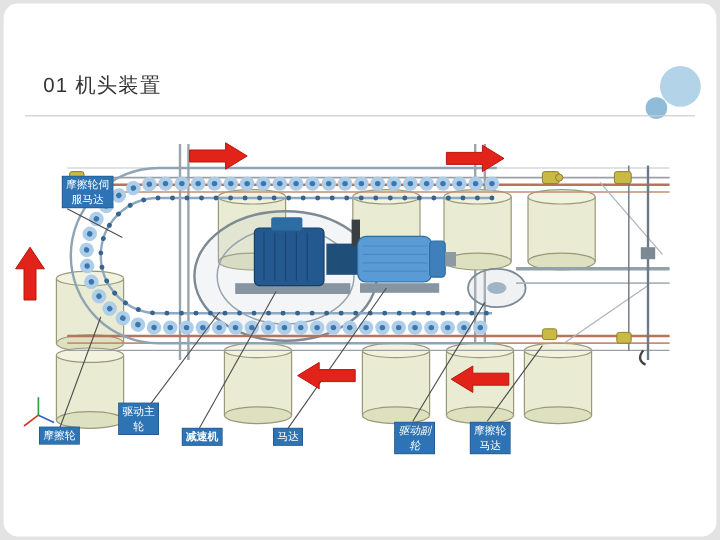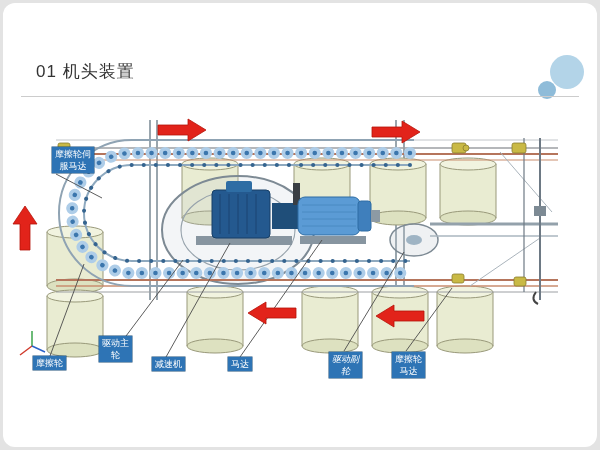--- a/index.html
+++ b/index.html
@@ -174,18 +174,18 @@
     <polygon points="296,308 266,308 266,302 248,313 266,324 266,318 296,318"></polygon>
     <polygon points="424,311 394,311 394,305 376,316 394,327 394,321 424,321"></polygon>
   </g>
 </svg>
 
 <div class="lbl" style="left:18px;top:147px;margin-left:34px;">摩擦轮伺
 服马达</div>
 <div class="lbl nowrap" style="left:33px;top:356px;">摩擦轮</div>
 <div class="lbl" style="left:99px;top:336px;">驱动主
 轮</div>
-<div class="lbl nowrap" style="left:152px;top:357px;">减速机</div>
+<div class="lbl nowrap" style="left:152px;top:357px;font-weight:bold;">减速机</div>
 <div class="lbl nowrap" style="left:228px;top:357px;">马达</div>
 <div class="lbl" style="left:329px;top:352px;font-style:italic;">驱动副
 轮</div>
 <div class="lbl" style="left:392px;top:352px;">摩擦轮
 马达</div>
 
 </body></html>

